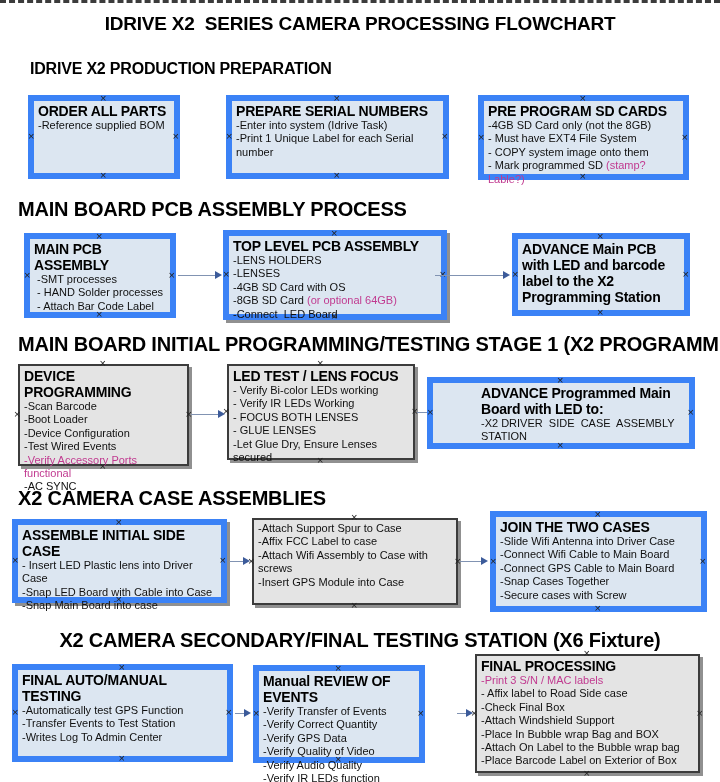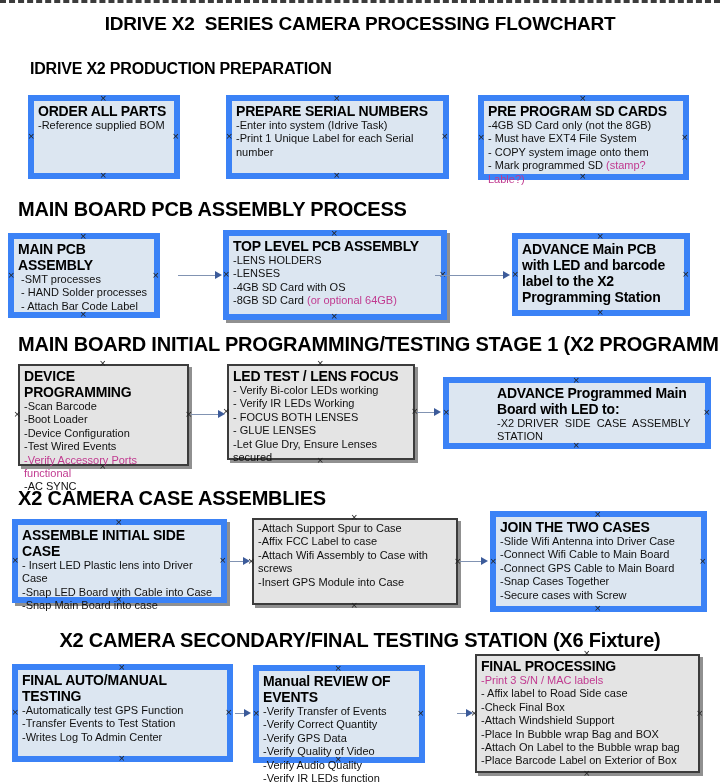--- a/index.html
+++ b/index.html
@@ -72,21 +72,21 @@
       <div class="item"><span>- Mark programmed SD </span><span class="accent">(stamp? Lable?)</span></div>
     </div>
 <span class="hx t"></span>
     <span class="hx b"></span>
     <span class="hx l"></span>
     <span class="hx r"></span>
   </div>
 
 <div class="sec" style="left:18px;top:198px;">MAIN BOARD PCB ASSEMBLY PROCESS</div>
 
-<div class="box blue" style="left:8px;top:233px;width:152px;height:85px;">
+<div class="box blue" style="left:24px;top:233px;width:152px;height:85px;">
   <div class="box-title">MAIN PCB ASSEMBLY</div>
   <div>
       <div class="item"><span> -SMT processes</span></div>
       <div class="item"><span> - HAND Solder processes</span></div>
       <div class="item"><span> - Attach Bar Code Label</span></div>
     </div>
 <span class="hx t"></span>
     <span class="hx b"></span>
     <span class="hx l"></span>
     <span class="hx r"></span>
@@ -95,20 +95,21 @@
     <i class="shaft"></i>
     <i class="tip"></i>
   </div>
 <div class="box blue shadow" style="left:223px;top:230px;width:224px;height:90px;">
   <div class="box-title">TOP LEVEL PCB ASSEMBLY</div>
   <div>
       <div class="item"><span>-LENS HOLDERS</span></div>
       <div class="item"><span>-LENSES</span></div>
       <div class="item"><span>-4GB SD Card with OS</span></div>
       <div class="item"><span>-8GB SD Card </span><span class="accent">(or optional 64GB)</span></div>
+      <div class="item"><span>-Connect  LED Board</span></div>
     </div>
 <span class="hx t"></span>
     <span class="hx b"></span>
     <span class="hx l"></span>
     <span class="hx r"></span>
   </div>
 <div class="arrow" style="left:435px;top:271px;width:75px;">
     <i class="shaft"></i>
     <i class="tip"></i>
   </div>
@@ -153,21 +154,21 @@
     </div>
 <span class="hx t"></span>
     <span class="hx b"></span>
     <span class="hx l"></span>
     <span class="hx r"></span>
   </div>
 <div class="arrow" style="left:417px;top:408px;width:24px;">
     <i class="shaft"></i>
     <i class="tip"></i>
   </div>
-<div class="box blue" style="left:443px;top:377px;width:268px;height:72px;padding-left:48px;">
+<div class="box blue" style="left:427px;top:377px;width:268px;height:72px;padding-left:48px;">
   <div class="box-title">ADVANCE Programmed Main Board with LED to:</div>
   <div>
       <div class="item"><span>-X2 DRIVER  SIDE  CASE  ASSEMBLY STATION</span></div>
     </div>
 <span class="hx t"></span>
     <span class="hx b"></span>
     <span class="hx l"></span>
     <span class="hx r"></span>
   </div>
 

